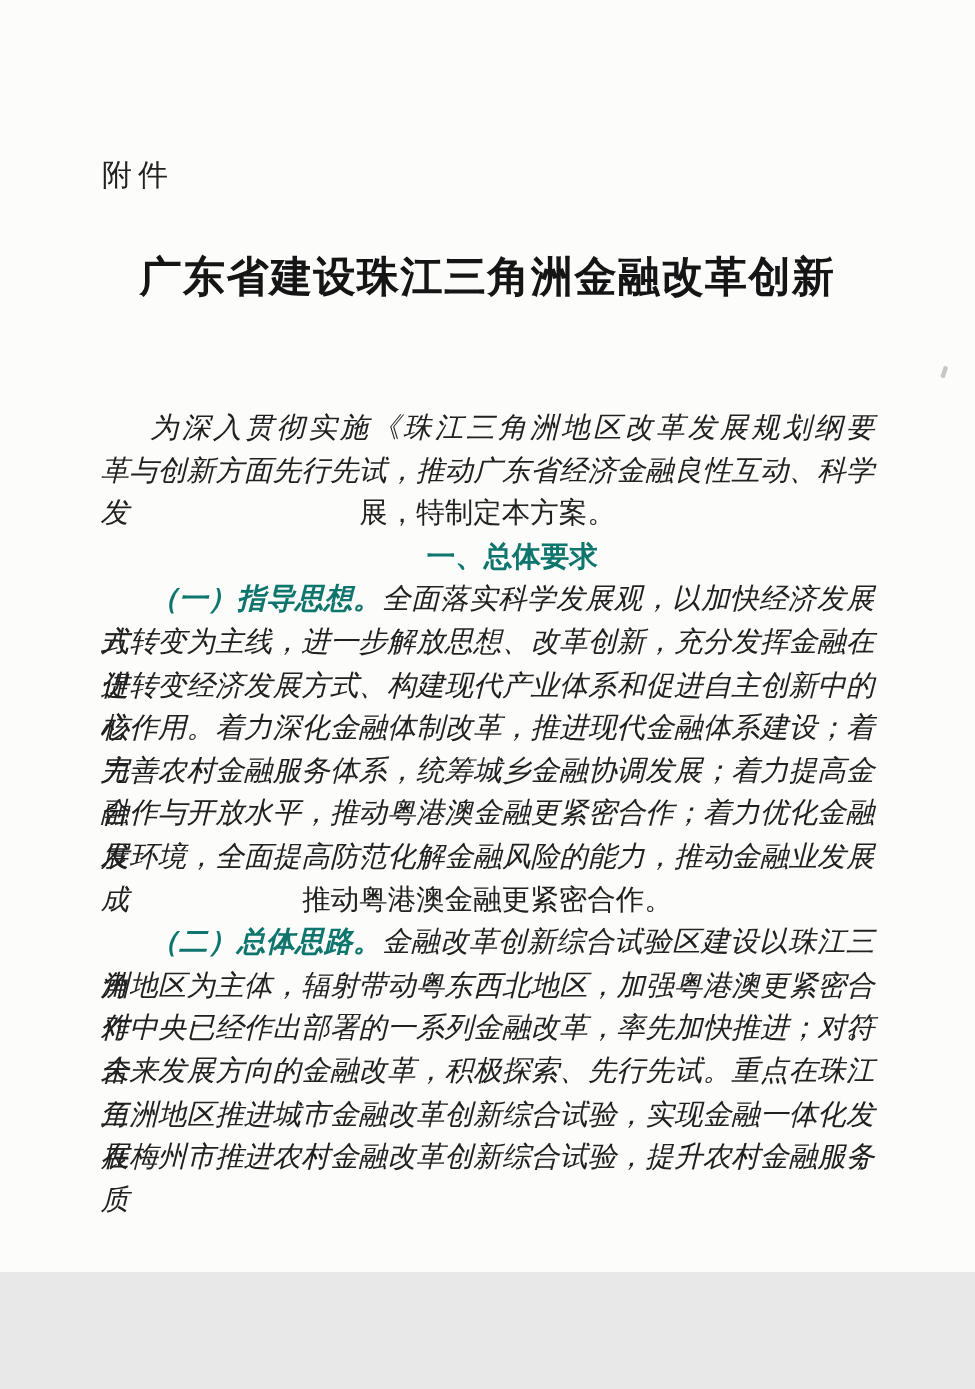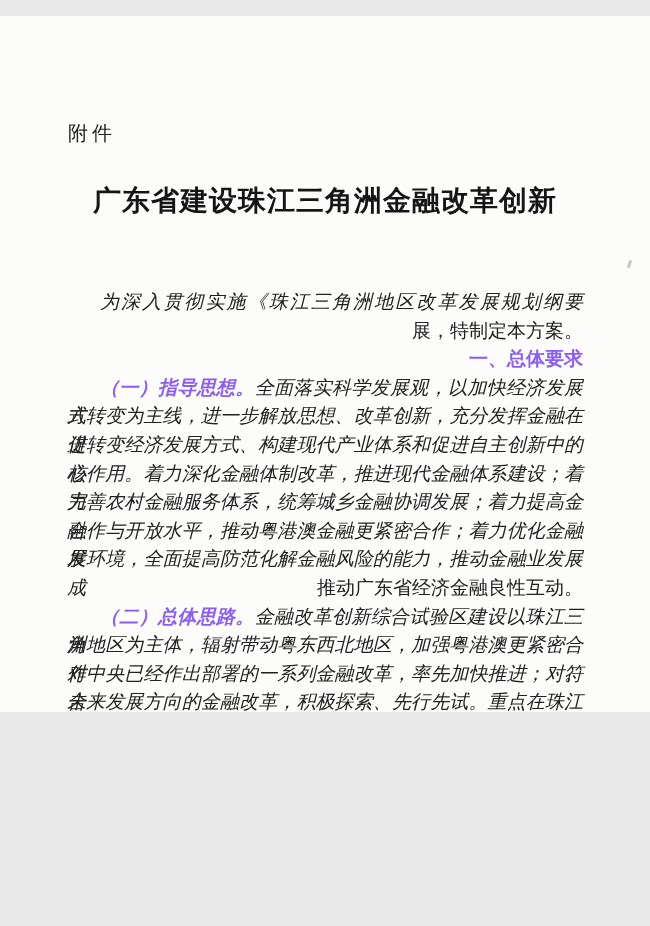--- a/index.html
+++ b/index.html
@@ -1,21 +1,21 @@
 <!DOCTYPE html>
 <html><head>
 <meta charset="utf-8">
 <style>
   * { margin: 0; padding: 0; box-sizing: border-box; }
   html, body { background: #e8e8e8; }
   .page {
     position: relative;
     width: 650px;
-    height: 696px;
-    margin: 16px auto;
+    height: 848px;
+    margin: 0 auto;
     background: #fcfcfb;
     color: #1f1f1f;
     overflow: hidden;
     font-family: "Liberation Serif", serif;
   }
   
   .page::before {
     content: "";
     position: absolute;
     left: 628px; top: 244px;
@@ -56,36 +56,36 @@
   }
   .doc-body {
     position: absolute;
     left: 67px; top: 272px;
     width: 516px;
   }
   .line {
     height: 28.6px;
     line-height: 28.6px;
     font-size: 19px;
-    text-align: right;
+    text-align: center;
     white-space: nowrap;
     color: #212121;
   }
   .line.justify {
     white-space: normal;
     text-align: justify;
     text-align-last: justify;
     text-justify: inter-character;
     font-style: italic;
   }
   .line.indent { text-indent: 33px; }
   .seg.bold {
     font-family: "Liberation Sans", sans-serif;
     font-weight: bold;
-    color: #8b5cf6;
+    color: #0f766e;
   }
   .line.heading {
     font-family: "Liberation Sans", sans-serif;
     font-weight: bold;
     color: #161616;
   }
   .page-footer {
     position: absolute;
     left: 0; top: 860px;
     width: 583px;
@@ -101,30 +101,31 @@
 <div class="page">
 
   <div class="attachment-label">附件</div>
 
   <div class="doc-title">
     <div>广东省建设珠江三角洲金融改革创新</div>
   </div>
 
   <div class="doc-body">
       <div class="line justify indent"><span class="seg">为深入贯彻实施《珠江三角洲地区改革发展规划纲要</span></div>
+      <div class="line justify"><span class="seg">革与创新方面先行先试，推动广东省经济金融良性互动、科学发</span></div>
       <div class="line"><span class="seg">展，特制定本方案。</span></div>
       <div class="line indent heading"><span class="seg bold">一、总体要求</span></div>
       <div class="line justify indent"><span class="seg bold">（一）指导思想。</span><span class="seg">全面落实科学发展观，以加快经济发展方</span></div>
       <div class="line justify"><span class="seg">式转变为主线，进一步解放思想、改革创新，充分发挥金融在促</span></div>
       <div class="line justify"><span class="seg">进转变经济发展方式、构建现代产业体系和促进自主创新中的核</span></div>
       <div class="line justify"><span class="seg">心作用。着力深化金融体制改革，推进现代金融体系建设；着力</span></div>
       <div class="line justify"><span class="seg">完善农村金融服务体系，统筹城乡金融协调发展；着力提高金融</span></div>
       <div class="line justify"><span class="seg">合作与开放水平，推动粤港澳金融更紧密合作；着力优化金融发</span></div>
       <div class="line justify"><span class="seg">展环境，全面提高防范化解金融风险的能力，推动金融业发展成</span></div>
-      <div class="line"><span class="seg">推动广东省经济金融良性互动。</span></div>
+      <div class="line"><span class="seg">推动粤港澳金融更紧密合作。</span></div>
       <div class="line justify indent"><span class="seg bold">（二）总体思路。</span><span class="seg">金融改革创新综合试验区建设以珠江三角</span></div>
       <div class="line justify"><span class="seg">洲地区为主体，辐射带动粤东西北地区，加强粤港澳更紧密合作。</span></div>
       <div class="line justify"><span class="seg">对中央已经作出部署的一系列金融改革，率先加快推进；对符合</span></div>
       <div class="line justify"><span class="seg">未来发展方向的金融改革，积极探索、先行先试。重点在珠江三</span></div>
       <div class="line justify"><span class="seg">角洲地区推进城市金融改革创新综合试验，实现金融一体化发展；</span></div>
       <div class="line justify"><span class="seg">在梅州市推进农村金融改革创新综合试验，提升农村金融服务质</span></div>
     </div>
 
   <div class="page-footer">— 3 —</div>
 

